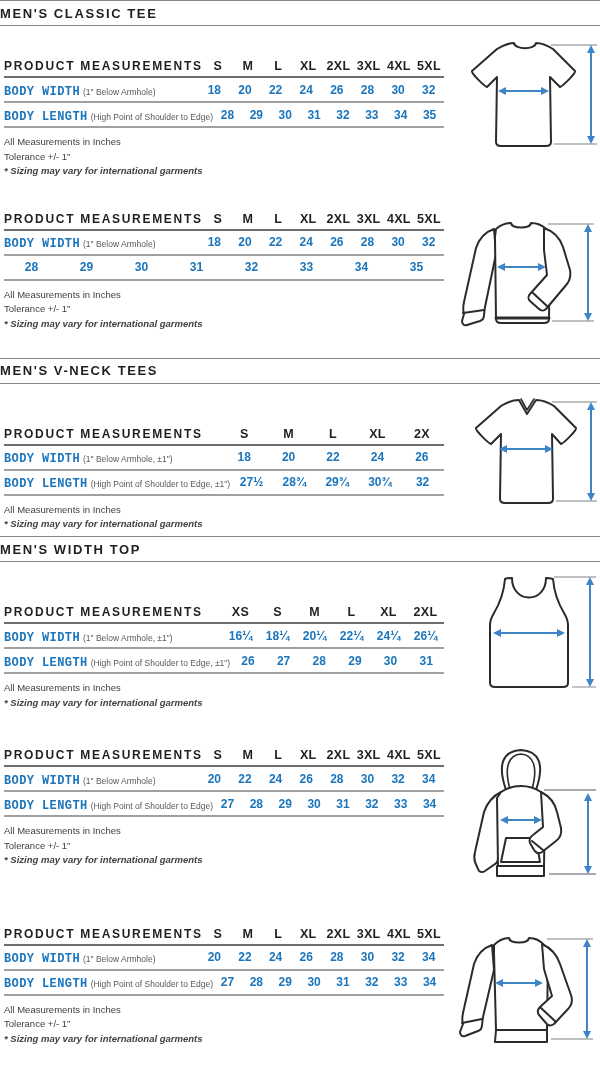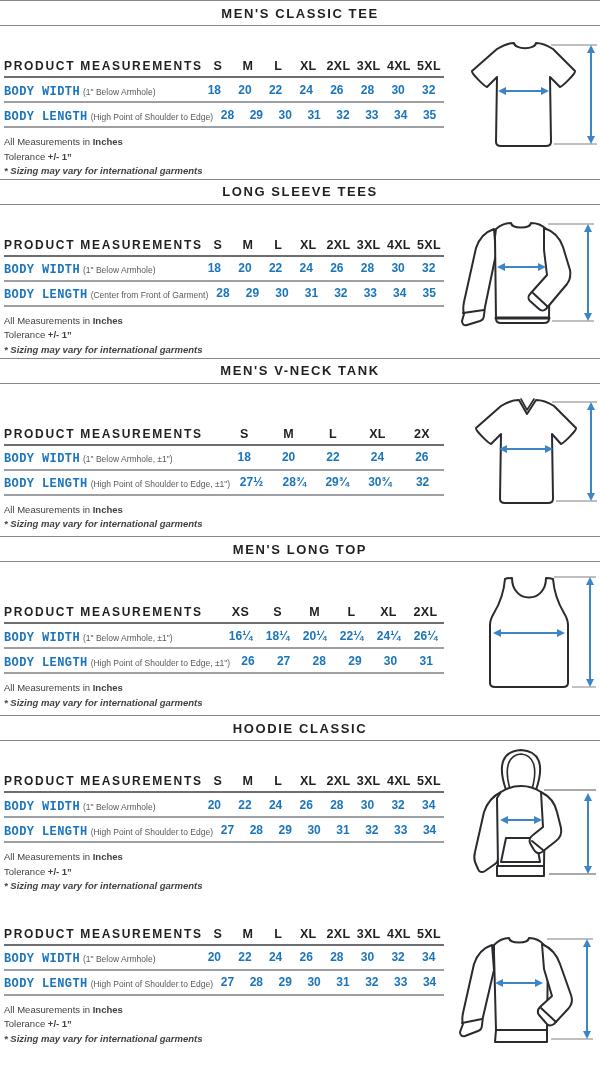--- a/index.html
+++ b/index.html
@@ -3,41 +3,41 @@
 <meta charset="utf-8">
 <style>
   html,body{margin:0;padding:0;background:#fff;}
   .page{
     width:600px;height:1073px;overflow:hidden;background:#fff;
     font-family:"Liberation Sans",sans-serif;color:#231f20;position:relative;
   }
   .panel{height:178.8px;position:relative;overflow:hidden;box-sizing:border-box;}
   .title-band{
     border-top:1px solid #87898c;border-bottom:1px solid #87898c;
-    height:24px;display:flex;align-items:center;justify-content:center;
+    height:24px;display:flex;align-items:center;
   }
   .title{
     margin:0;font-size:13px;font-weight:bold;letter-spacing:1.6px;color:#231f20;
   }
   .content{padding-left:4px;}
   .mtable{width:440px;margin-top:33px;}
   .wide .mtable{margin-top:43px;}
   .trow{display:flex;}
   .row-head{align-items:flex-end;border-bottom:2px solid #6d6e71;padding-bottom:3px;}
   .pm-label{flex:0 0 195px;font-size:12px;font-weight:bold;letter-spacing:1.7px;white-space:nowrap;}
   .wide .pm-label{flex-basis:218px;}
   .size-head{flex:1;text-align:center;font-size:12.5px;font-weight:bold;letter-spacing:.3px;}
   .drow{border-bottom:2px solid #9d9fa2;height:23px;display:flex;align-items:center;}
   .label-cell{flex:0 0 195px;white-space:nowrap;overflow:visible;}
   .wide .label-cell{flex-basis:218px;}
   .rlabel{color:#1b75bc;font-weight:bold;font-size:12px;letter-spacing:.4px;font-family:Liberation Mono, monospace;}
   .rnote{color:#58595b;font-size:8.5px;margin-left:3px;}
   .val{flex:1;text-align:center;color:#1b75bc;font-weight:bold;font-size:12px;}
   .notes{margin-top:7px;font-size:9.5px;color:#414042;line-height:14.5px;}
-  .fnb{font-weight:bold;text-align:center;}
+  .fnb{font-weight:normal;text-align:center;}
   .fn-sizing{font-weight:bold;font-style:italic;}
   .art{position:absolute;right:0px;top:31px;}
   .art svg{display:block;}
 </style>
 </head>
 <body>
 
 <div class="page" id="page-root">
   <section class="panel">
     <div class="title-band">
@@ -104,23 +104,20 @@
     <g fill="#3d85c6" stroke="#3d85c6">
       <line x1="141" y1="20" x2="141" y2="107" stroke-width="2"></line>
       <polygon points="141,14 137,22 145,22" stroke="none"></polygon>
       <polygon points="141,113 137,105 145,105" stroke="none"></polygon>
     </g>
   </svg>
 </div>
   </section>
 
   <section class="panel">
-    <div class="title-band">
-      <h2 class="title">LONG SLEEVE TEES</h2>
-    </div>
     <div class="content">
       <div class="mtable">
         <div class="trow row-head">
           <div class="pm-label">PRODUCT MEASUREMENTS</div>
         <div class="size-head">S</div>
             <div class="size-head">M</div>
             <div class="size-head">L</div>
             <div class="size-head">XL</div>
             <div class="size-head">2XL</div>
             <div class="size-head">3XL</div>
@@ -133,21 +130,20 @@
               <div class="val">18</div>
               <div class="val">20</div>
               <div class="val">22</div>
               <div class="val">24</div>
               <div class="val">26</div>
               <div class="val">28</div>
               <div class="val">30</div>
               <div class="val">32</div>
             </div>
             <div class="trow drow">
-              <div class="label-cell"><span class="rlabel">BODY LENGTH</span><span class="rnote">(Center from Front of Garment)</span></div>
               <div class="val">28</div>
               <div class="val">29</div>
               <div class="val">30</div>
               <div class="val">31</div>
               <div class="val">32</div>
               <div class="val">33</div>
               <div class="val">34</div>
               <div class="val">35</div>
             </div>
           </div>
@@ -181,21 +177,21 @@
       <line x1="148" y1="20" x2="148" y2="105" stroke-width="2"></line>
       <polygon points="148,14 144,22 152,22" stroke="none"></polygon>
       <polygon points="148,111 144,103 152,103" stroke="none"></polygon>
     </g>
   </svg>
 </div>
   </section>
 
   <section class="panel wide">
     <div class="title-band">
-      <h2 class="title">MEN'S V-NECK TANK</h2>
+      <h2 class="title">MEN'S V-NECK TEES</h2>
     </div>
     <div class="content">
       <div class="mtable">
         <div class="trow row-head">
           <div class="pm-label">PRODUCT MEASUREMENTS</div>
         <div class="size-head">S</div>
             <div class="size-head">M</div>
             <div class="size-head">L</div>
             <div class="size-head">XL</div>
             <div class="size-head">2X</div>
@@ -244,21 +240,21 @@
       <line x1="136" y1="19" x2="136" y2="106" stroke-width="2"></line>
       <polygon points="136,13 132,21 140,21" stroke="none"></polygon>
       <polygon points="136,112 132,104 140,104" stroke="none"></polygon>
     </g>
   </svg>
 </div>
   </section>
 
   <section class="panel wide">
     <div class="title-band">
-      <h2 class="title">MEN'S LONG TOP</h2>
+      <h2 class="title">MEN'S WIDTH TOP</h2>
     </div>
     <div class="content">
       <div class="mtable">
         <div class="trow row-head">
           <div class="pm-label">PRODUCT MEASUREMENTS</div>
         <div class="size-head">XS</div>
             <div class="size-head">S</div>
             <div class="size-head">M</div>
             <div class="size-head">L</div>
             <div class="size-head">XL</div>
@@ -308,23 +304,20 @@
     <g fill="#3d85c6" stroke="#3d85c6">
       <line x1="130" y1="16" x2="130" y2="114" stroke-width="2"></line>
       <polygon points="130,10 126,18 134,18" stroke="none"></polygon>
       <polygon points="130,120 126,112 134,112" stroke="none"></polygon>
     </g>
   </svg>
 </div>
   </section>
 
   <section class="panel">
-    <div class="title-band">
-      <h2 class="title">HOODIE CLASSIC</h2>
-    </div>
     <div class="content">
       <div class="mtable">
         <div class="trow row-head">
           <div class="pm-label">PRODUCT MEASUREMENTS</div>
         <div class="size-head">S</div>
             <div class="size-head">M</div>
             <div class="size-head">L</div>
             <div class="size-head">XL</div>
             <div class="size-head">2XL</div>
             <div class="size-head">3XL</div>

